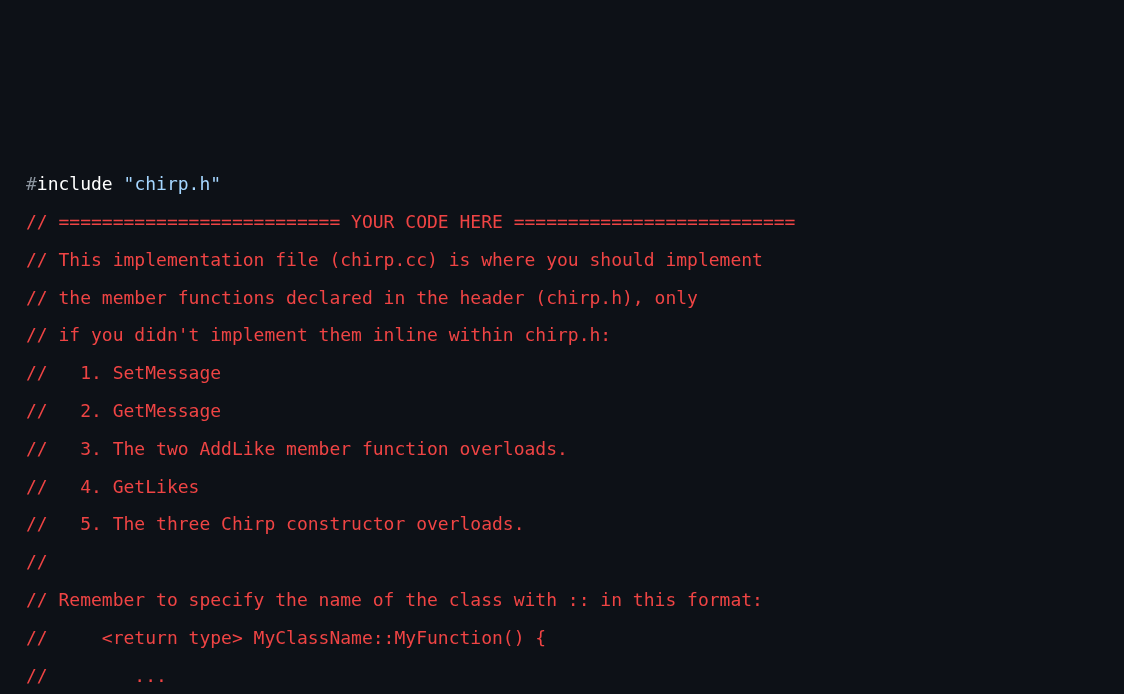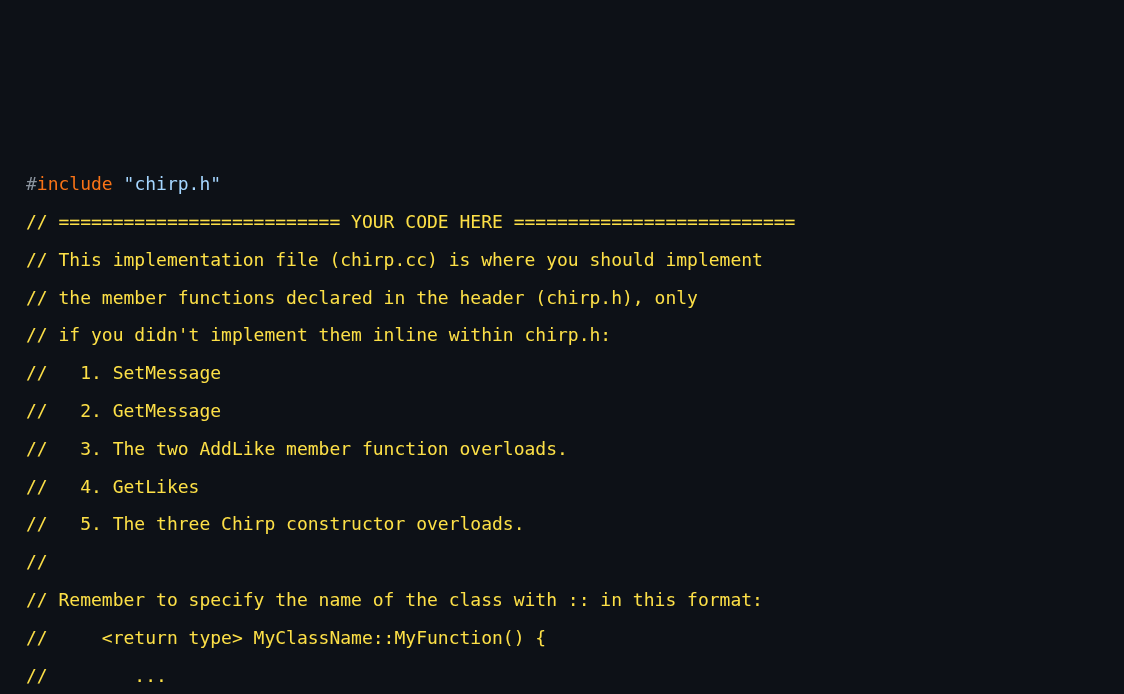--- a/index.html
+++ b/index.html
@@ -19,28 +19,28 @@
       overflow: hidden;
       white-space: pre;
     }
     .code-line {
       display: block;
     }
     .preprocessor-hash {
       color: #8b949e;
     }
     .preprocessor-keyword {
-      color: #f97316;
+      color: #ffffff;
       text-align: center;
     }
     .string {
       color: #a5d6ff;
     }
     .comment {
-      color: #fde047;
+      color: #ef4444;
     }
   </style>
 </head>
 <body>
 
 
 
 <div class="code-block"><span class="code-line"><span class="preprocessor-hash">#</span><span class="preprocessor-keyword">include </span><span class="string">"chirp.h"</span></span><span class="code-line comment">// ========================== YOUR CODE HERE ==========================</span><span class="code-line comment">// This implementation file (chirp.cc) is where you should implement</span><span class="code-line comment">// the member functions declared in the header (chirp.h), only</span><span class="code-line comment">// if you didn't implement them inline within chirp.h:</span><span class="code-line comment">//   1. SetMessage</span><span class="code-line comment">//   2. GetMessage</span><span class="code-line comment">//   3. The two AddLike member function overloads.</span><span class="code-line comment">//   4. GetLikes</span><span class="code-line comment">//   5. The three Chirp constructor overloads.</span><span class="code-line comment">//</span><span class="code-line comment">// Remember to specify the name of the class with :: in this format:</span><span class="code-line comment">//     &lt;return type&gt; MyClassName::MyFunction() {</span><span class="code-line comment">//        ...</span></div>
 
 

